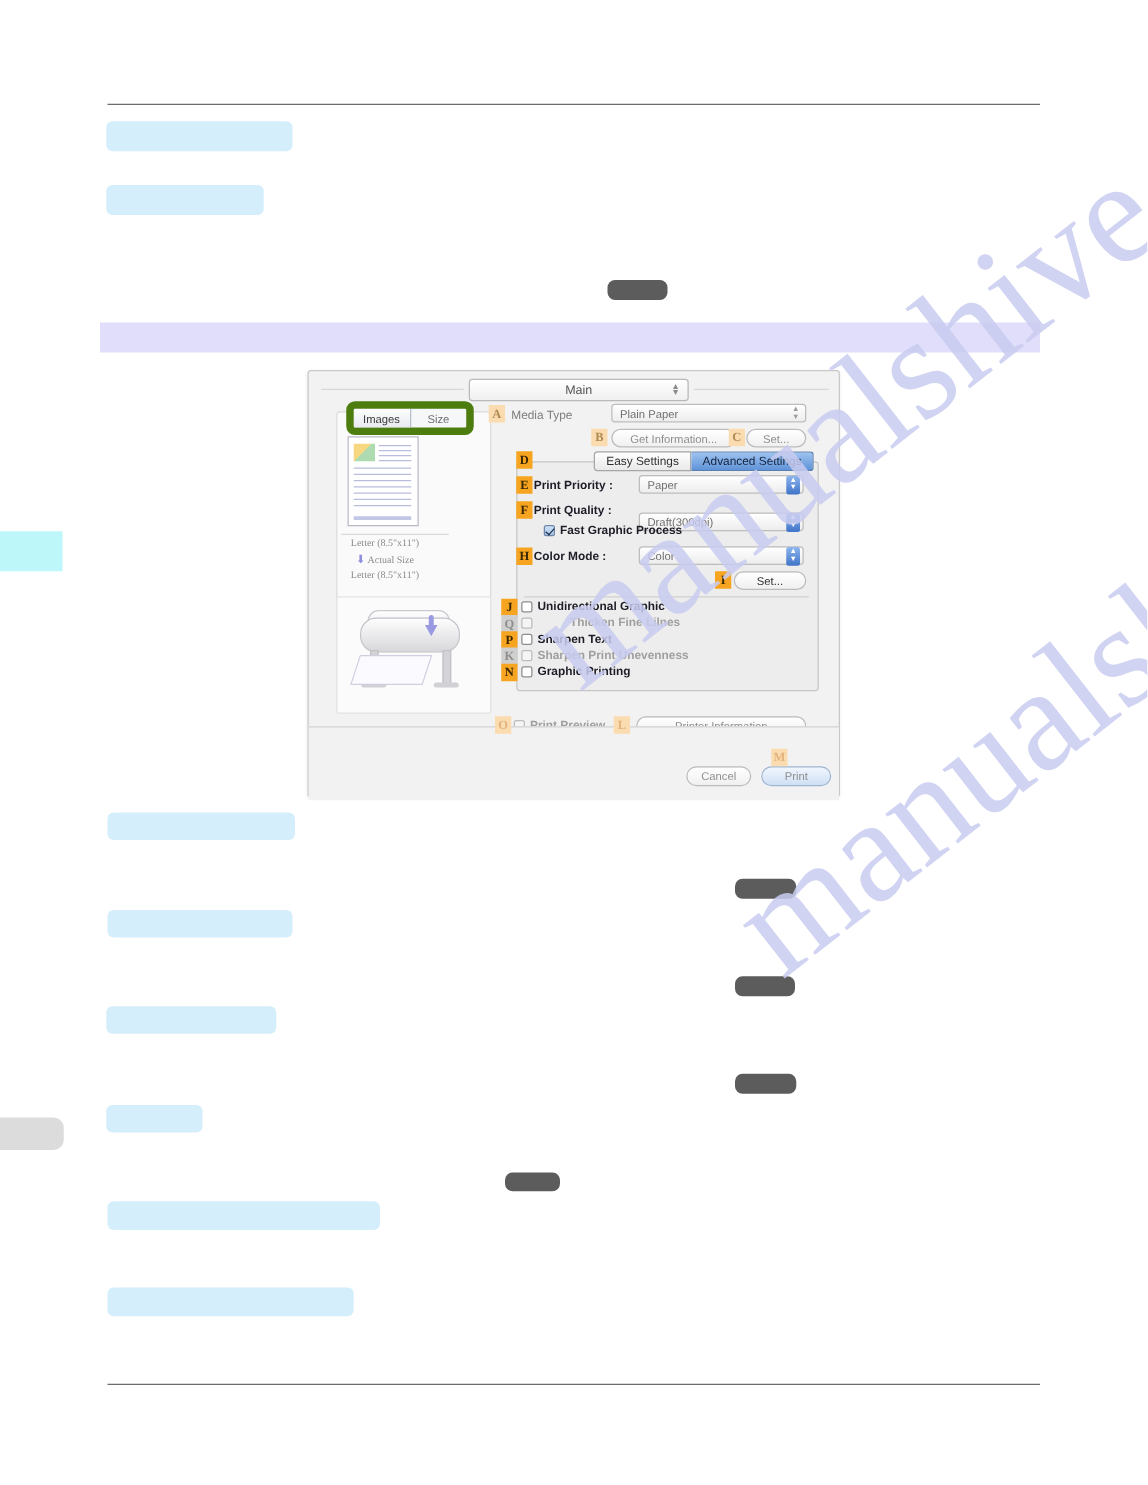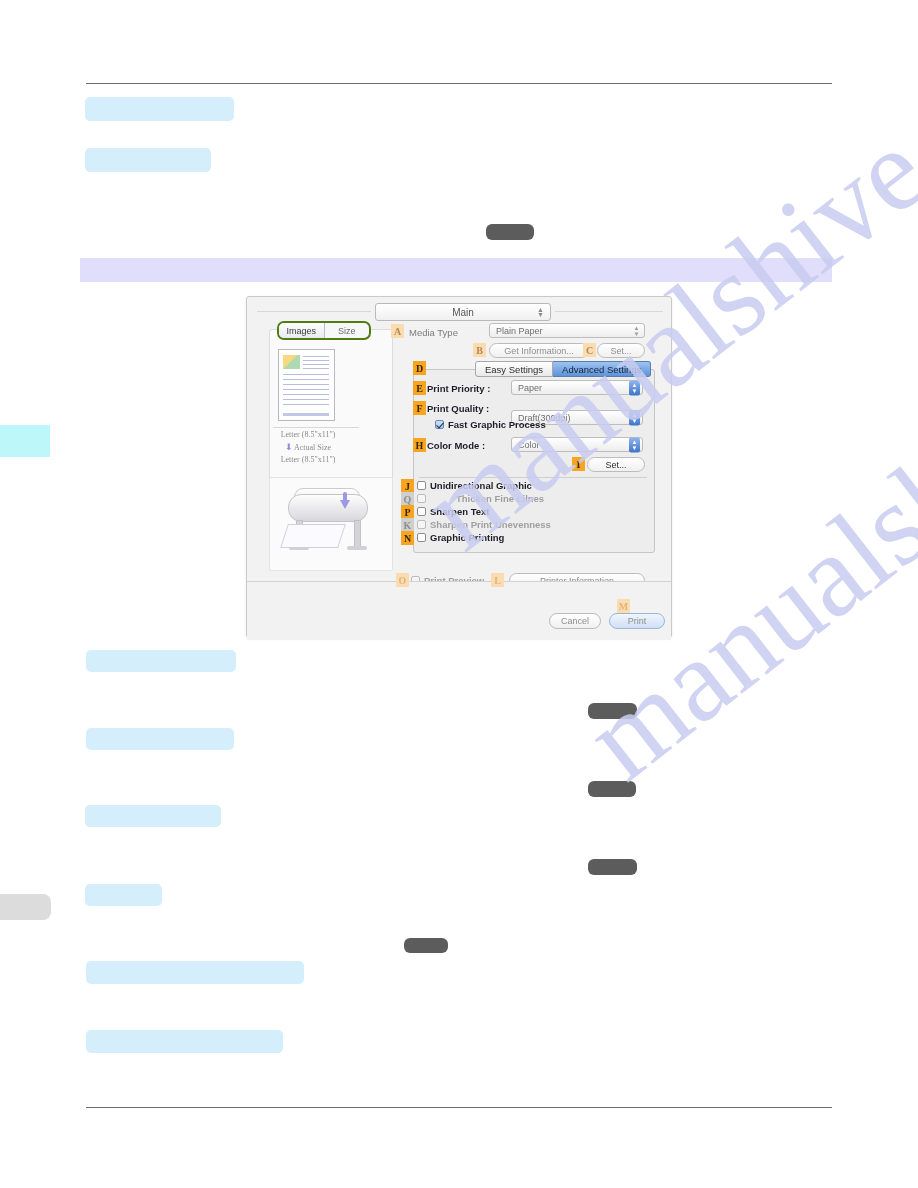--- a/index.html
+++ b/index.html
@@ -92,21 +92,21 @@
     position:absolute;height:1px;background:#d7d7d7;
   }
 
   
   .preview-panel{
     position:absolute;left:22px;top:32px;width:122px;height:240px;
     border:1px solid #dcdcdc;border-radius:3px;background:#fafafa;
   }
   .seg-tabs{
     position:absolute;left:30px;top:24px;width:90px;height:15px;
-    border:2px solid #4d7c0f;border-radius:7px;overflow:hidden;
+    border:6px solid #4d7c0f;border-radius:7px;overflow:hidden;
     display:flex;background:#f6f7f9;z-index:6;
   }
   .seg{
     flex:1;display:flex;align-items:center;justify-content:center;
     font-size:9px;color:#6d6d6d;
   }
   .seg.active{
     background:linear-gradient(#fdfdfd,#e8eaf0);
     color:#3a3a3a;border-right:1px solid #b6c0cd;
   }

